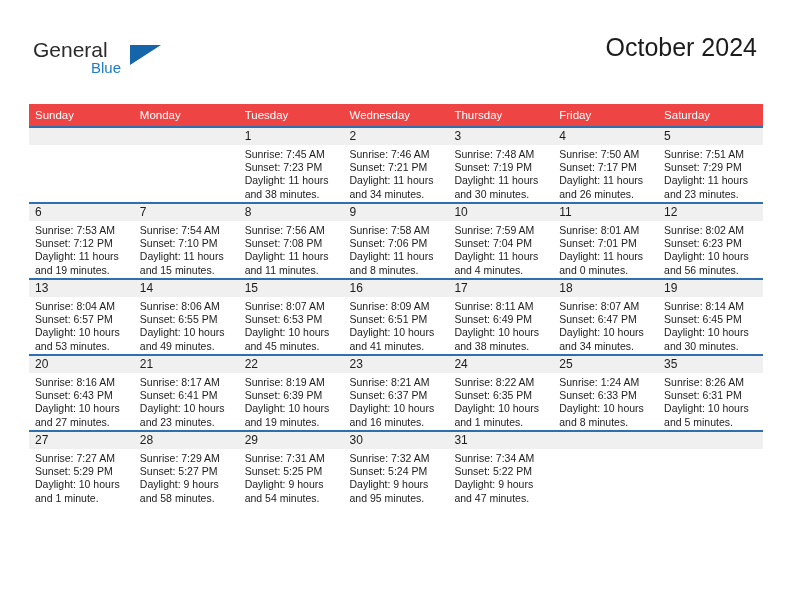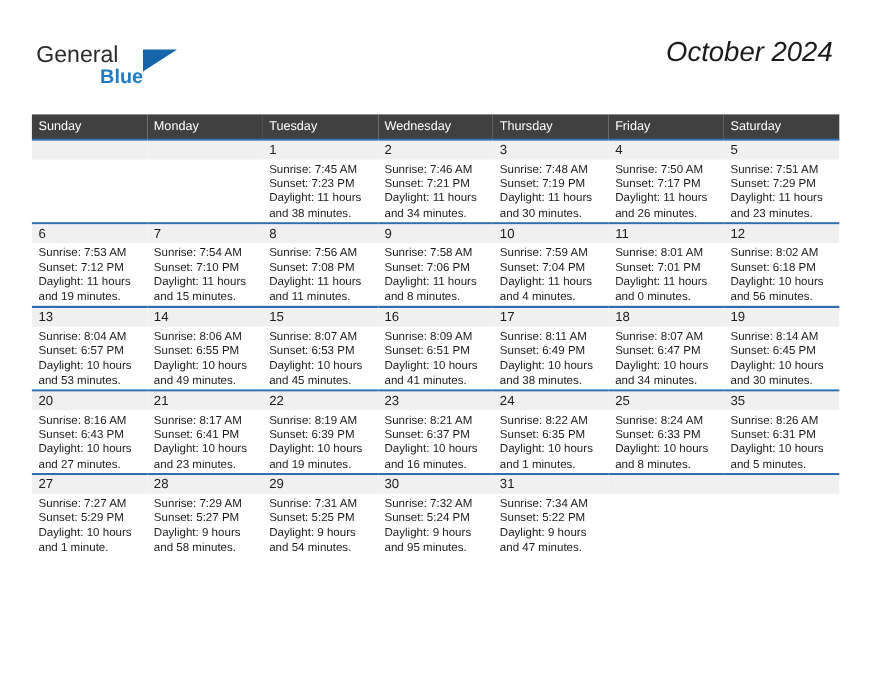--- a/index.html
+++ b/index.html
@@ -42,24 +42,23 @@
     top: 0;
     font-size: 21px;
     color: #2b2b2b;
     letter-spacing: 0px;
     font-family: "Liberation Sans", sans-serif;
   }
   .brand-blue {
     position: absolute;
     left: 58px;
     top: 21px;
-    font-size: 18px;
+    font-size: 15px;
     color: #1d7dc4;
     font-family: "Liberation Sans", sans-serif;
-    font-weight: bold;
   }
   .brand-triangle {
     position: absolute;
     left: 97px;
     top: 7px;
     width: 0;
     height: 0;
     border-left: 31px solid #1565ab;
     border-bottom: 20px solid transparent;
   }
@@ -70,41 +69,40 @@
     top: 32px;
     text-align: right;
   }
   .cal-title {
     font-size: 25px;
     color: #1b1b1b;
     line-height: 30px;
     white-space: nowrap;
     font-weight: normal;
     margin: 0;
-    font-style: italic;
   }
   .cal-subtitle {
     font-size: 13.5px;
     color: #1b1b1b;
     line-height: 18px;
     margin-top: 9px;
     white-space: nowrap;
   }
 
   
   .calendar {
     position: absolute;
     left: 29px;
     top: 104px;
     width: 734px;
     border-collapse: collapse;
     table-layout: fixed;
   }
   .calendar th {
-    background: #404040;
+    background: #ef4444;
     color: #ffffff;
     font-size: 11.5px;
     font-weight: normal;
     text-align: left;
     padding: 4px 0 5px 6px;
     height: 13px;
     border: none;
   }
   .calendar td {
     vertical-align: top;
@@ -317,21 +315,21 @@
                 <div>Daylight: 11 hours</div>
                 <div>and 0 minutes.</div>
               </div>
             </div>
           </td>
           <td>
             <div class="cell-inner">
               <div class="daynum-band">12</div>
               <div class="cell-body">
                 <div>Sunrise: 8:02 AM</div>
-                <div>Sunset: 6:18 PM</div>
+                <div>Sunset: 6:23 PM</div>
                 <div>Daylight: 10 hours</div>
                 <div>and 56 minutes.</div>
               </div>
             </div>
           </td>
         </tr>
         <tr>
           <td>
             <div class="cell-inner">
               <div class="daynum-band">13</div>
@@ -463,21 +461,21 @@
                 <div>Sunset: 6:35 PM</div>
                 <div>Daylight: 10 hours</div>
                 <div>and 1 minutes.</div>
               </div>
             </div>
           </td>
           <td>
             <div class="cell-inner">
               <div class="daynum-band">25</div>
               <div class="cell-body">
-                <div>Sunrise: 8:24 AM</div>
+                <div>Sunrise: 1:24 AM</div>
                 <div>Sunset: 6:33 PM</div>
                 <div>Daylight: 10 hours</div>
                 <div>and 8 minutes.</div>
               </div>
             </div>
           </td>
           <td>
             <div class="cell-inner">
               <div class="daynum-band">35</div>
               <div class="cell-body">

